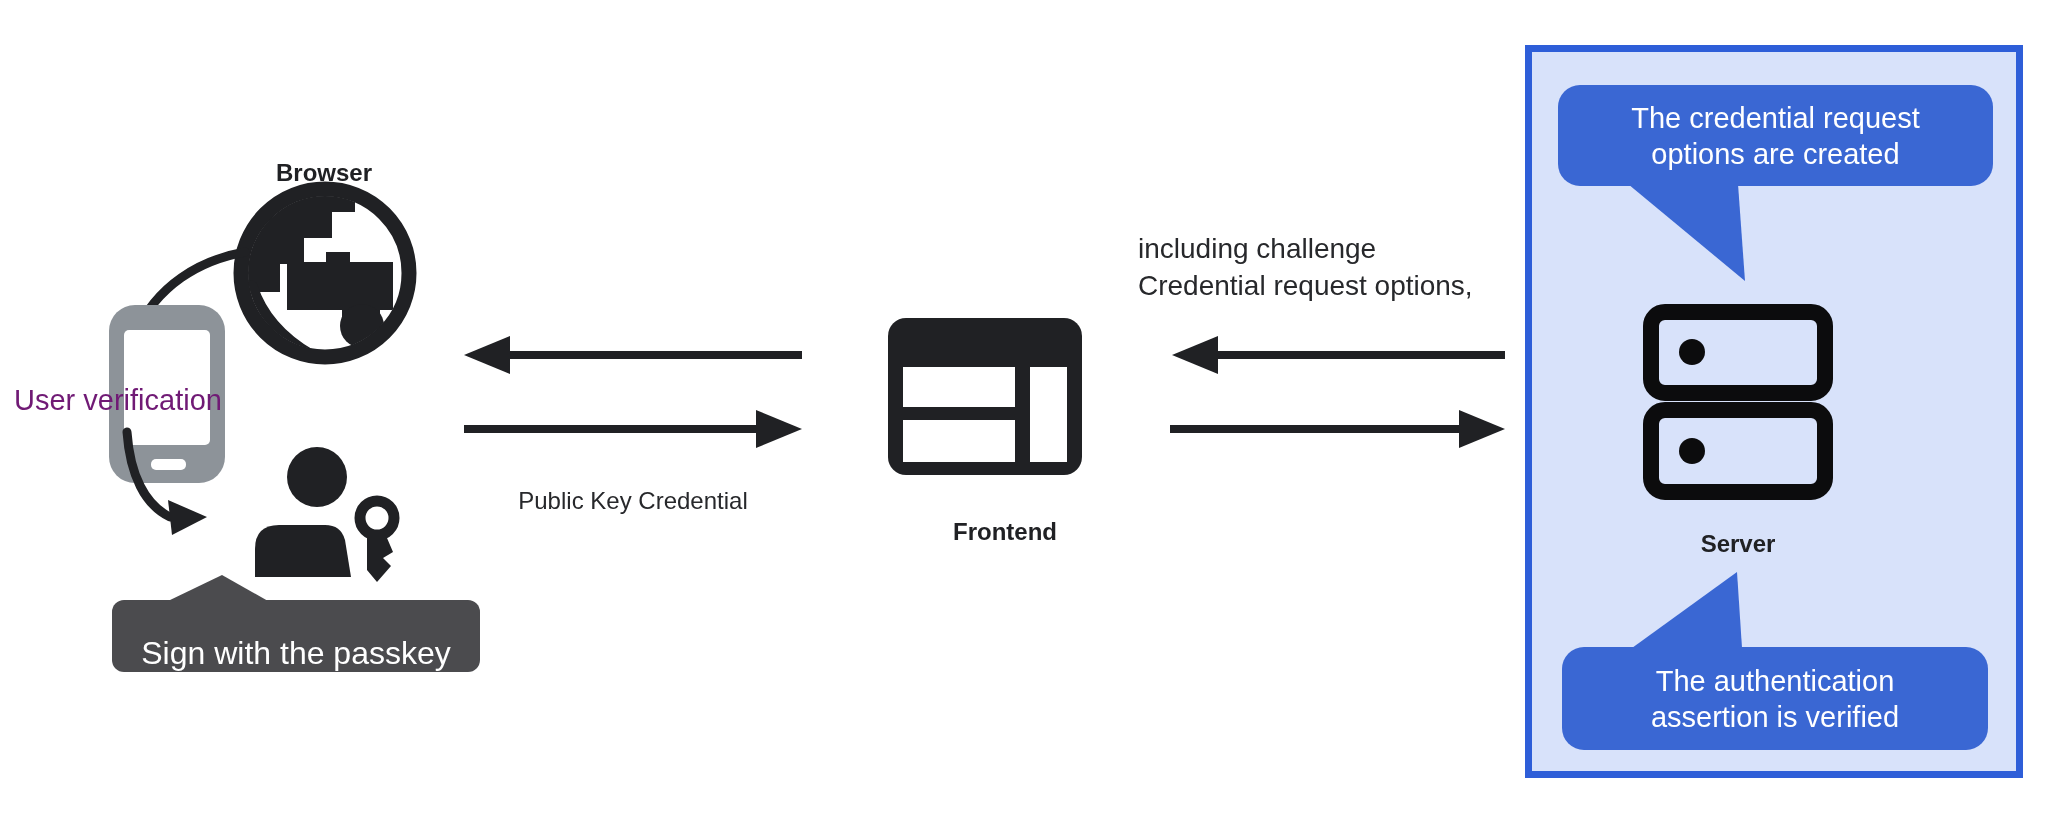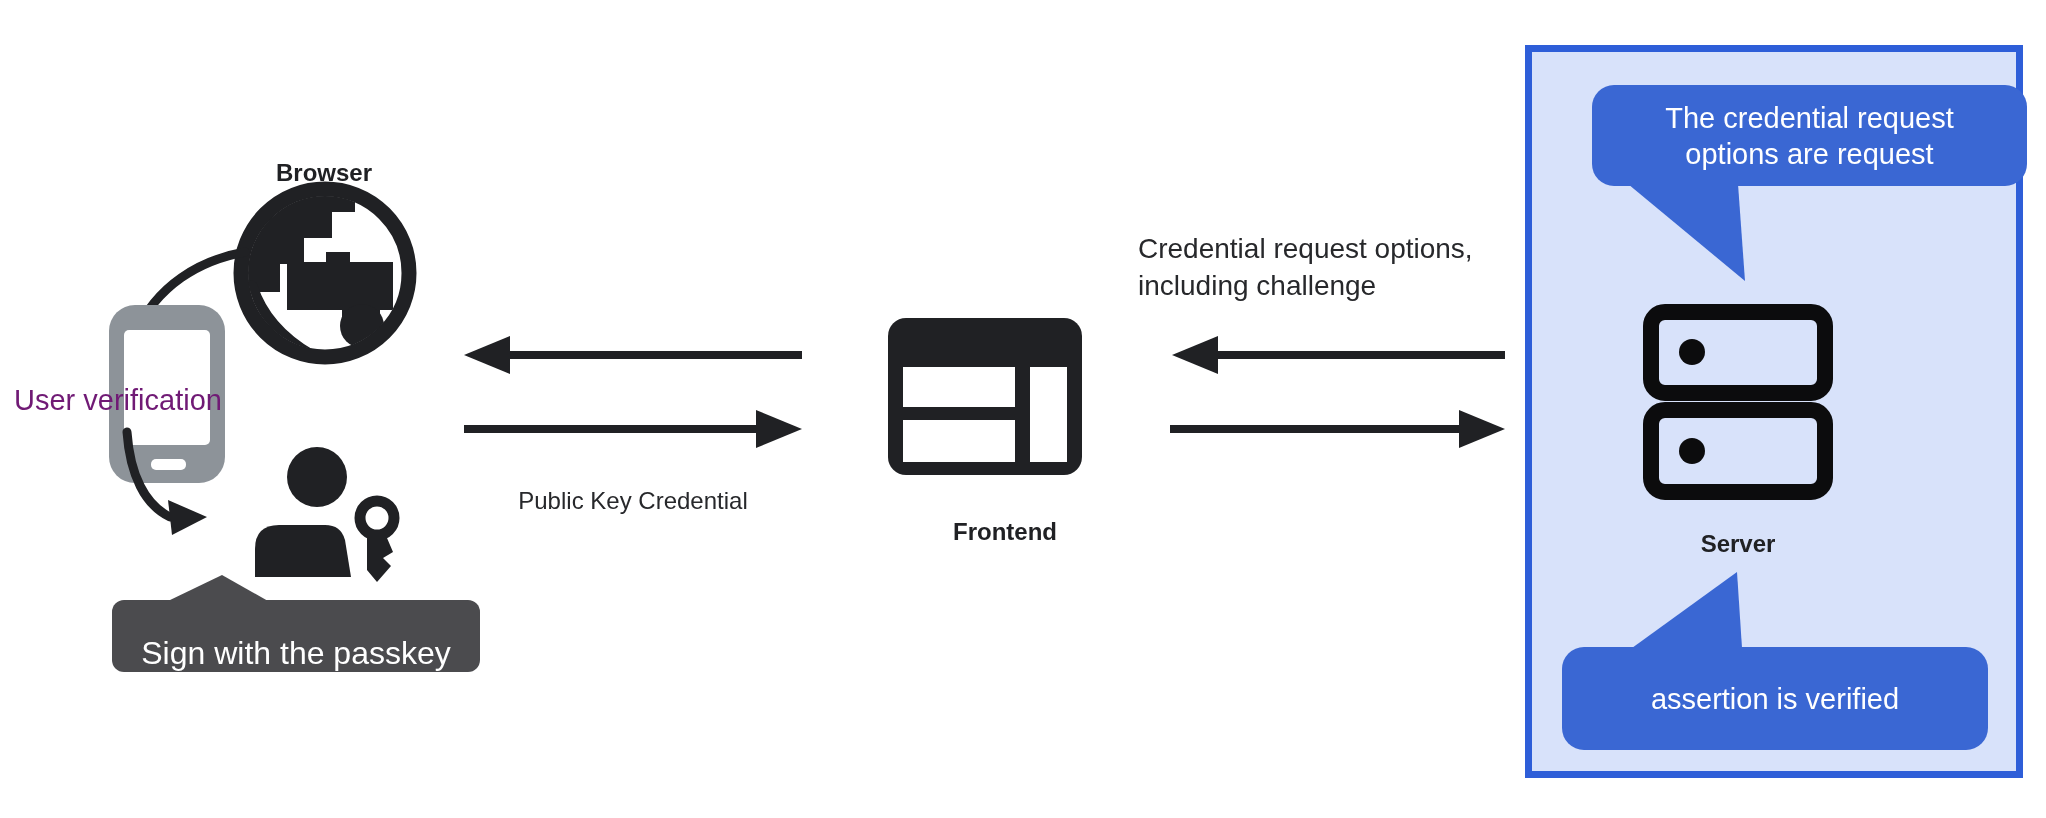--- a/index.html
+++ b/index.html
@@ -107,53 +107,54 @@
 
   <svg class="abs" style="left:888px;top:318px;" width="194" height="157" viewBox="0 0 194 157" aria-hidden="true">
     <rect x="0" y="0" width="194" height="157" rx="18" fill="var(--ink)"></rect>
     <rect x="15" y="49" width="112" height="40" fill="#ffffff"></rect>
     <rect x="15" y="102" width="112" height="42" fill="#ffffff"></rect>
     <rect x="142" y="49" width="37" height="95" fill="#ffffff"></rect>
   </svg>
   <div class="abs label node-label" style="left:908px;top:500px;width:194px;text-align:center;">Frontend</div>
 
   <div class="abs two-line" style="left:1138px;top:230px;">
+    <div>including challenge</div>
     <div>Credential request options,</div>
-    <div>including challenge</div>
   </div>
 
   <svg class="abs" style="left:1165px;top:336px;" width="348" height="38" viewBox="0 0 348 38" aria-hidden="true">
     <line x1="49" y1="19" x2="340" y2="19" stroke="var(--ink)" stroke-width="8"></line>
     <polygon points="7,19 53,0 53,38" fill="var(--ink)"></polygon>
   </svg>
 
   <svg class="abs" style="left:1165px;top:410px;" width="348" height="38" viewBox="0 0 348 38" aria-hidden="true">
     <line x1="5" y1="19" x2="298" y2="19" stroke="var(--ink)" stroke-width="8"></line>
     <polygon points="340,19 294,0 294,38" fill="var(--ink)"></polygon>
   </svg>
 
 
   <div class="abs server-panel"></div>
 
-  <div class="abs callout" style="left:1558px;top:85px;width:435px;height:101px;margin-left:34px;">
+  <div class="abs callout" style="left:1558px;top:85px;width:435px;height:101px;">
     <span>The credential request</span>
-    <span>options are request</span>
+    <span>options are created</span>
   </div>
   <svg class="abs" style="left:1620px;top:180px;z-index:2;" width="135" height="110" viewBox="0 0 135 110" aria-hidden="true">
     <polygon points="8,4 118,4 125,101" fill="var(--bubble-blue)"></polygon>
   </svg>
 
   <svg class="abs" style="left:1643px;top:304px;z-index:2;" width="190" height="196" viewBox="0 0 190 196" aria-hidden="true">
     <rect x="8" y="8" width="174" height="81" rx="14" fill="none" stroke="#0c0c0d" stroke-width="16"></rect>
     <circle cx="49" cy="48" r="13" fill="#0c0c0d"></circle>
     <rect x="8" y="106" width="174" height="82" rx="14" fill="none" stroke="#0c0c0d" stroke-width="16"></rect>
     <circle cx="49" cy="147" r="13" fill="#0c0c0d"></circle>
   </svg>
   <div class="abs label node-label" style="left:1643px;top:512px;width:190px;z-index:2;">Server</div>
 
   <svg class="abs" style="left:1625px;top:566px;z-index:2;" width="125" height="86" viewBox="0 0 125 86" aria-hidden="true">
     <polygon points="112,6 7,82 117,82" fill="var(--bubble-blue)"></polygon>
   </svg>
   <div class="abs callout" style="left:1562px;top:647px;width:426px;height:103px;">
+    <span>The authentication</span>
     <span>assertion is verified</span>
   </div>
 
 </div>
 
 </body></html>

